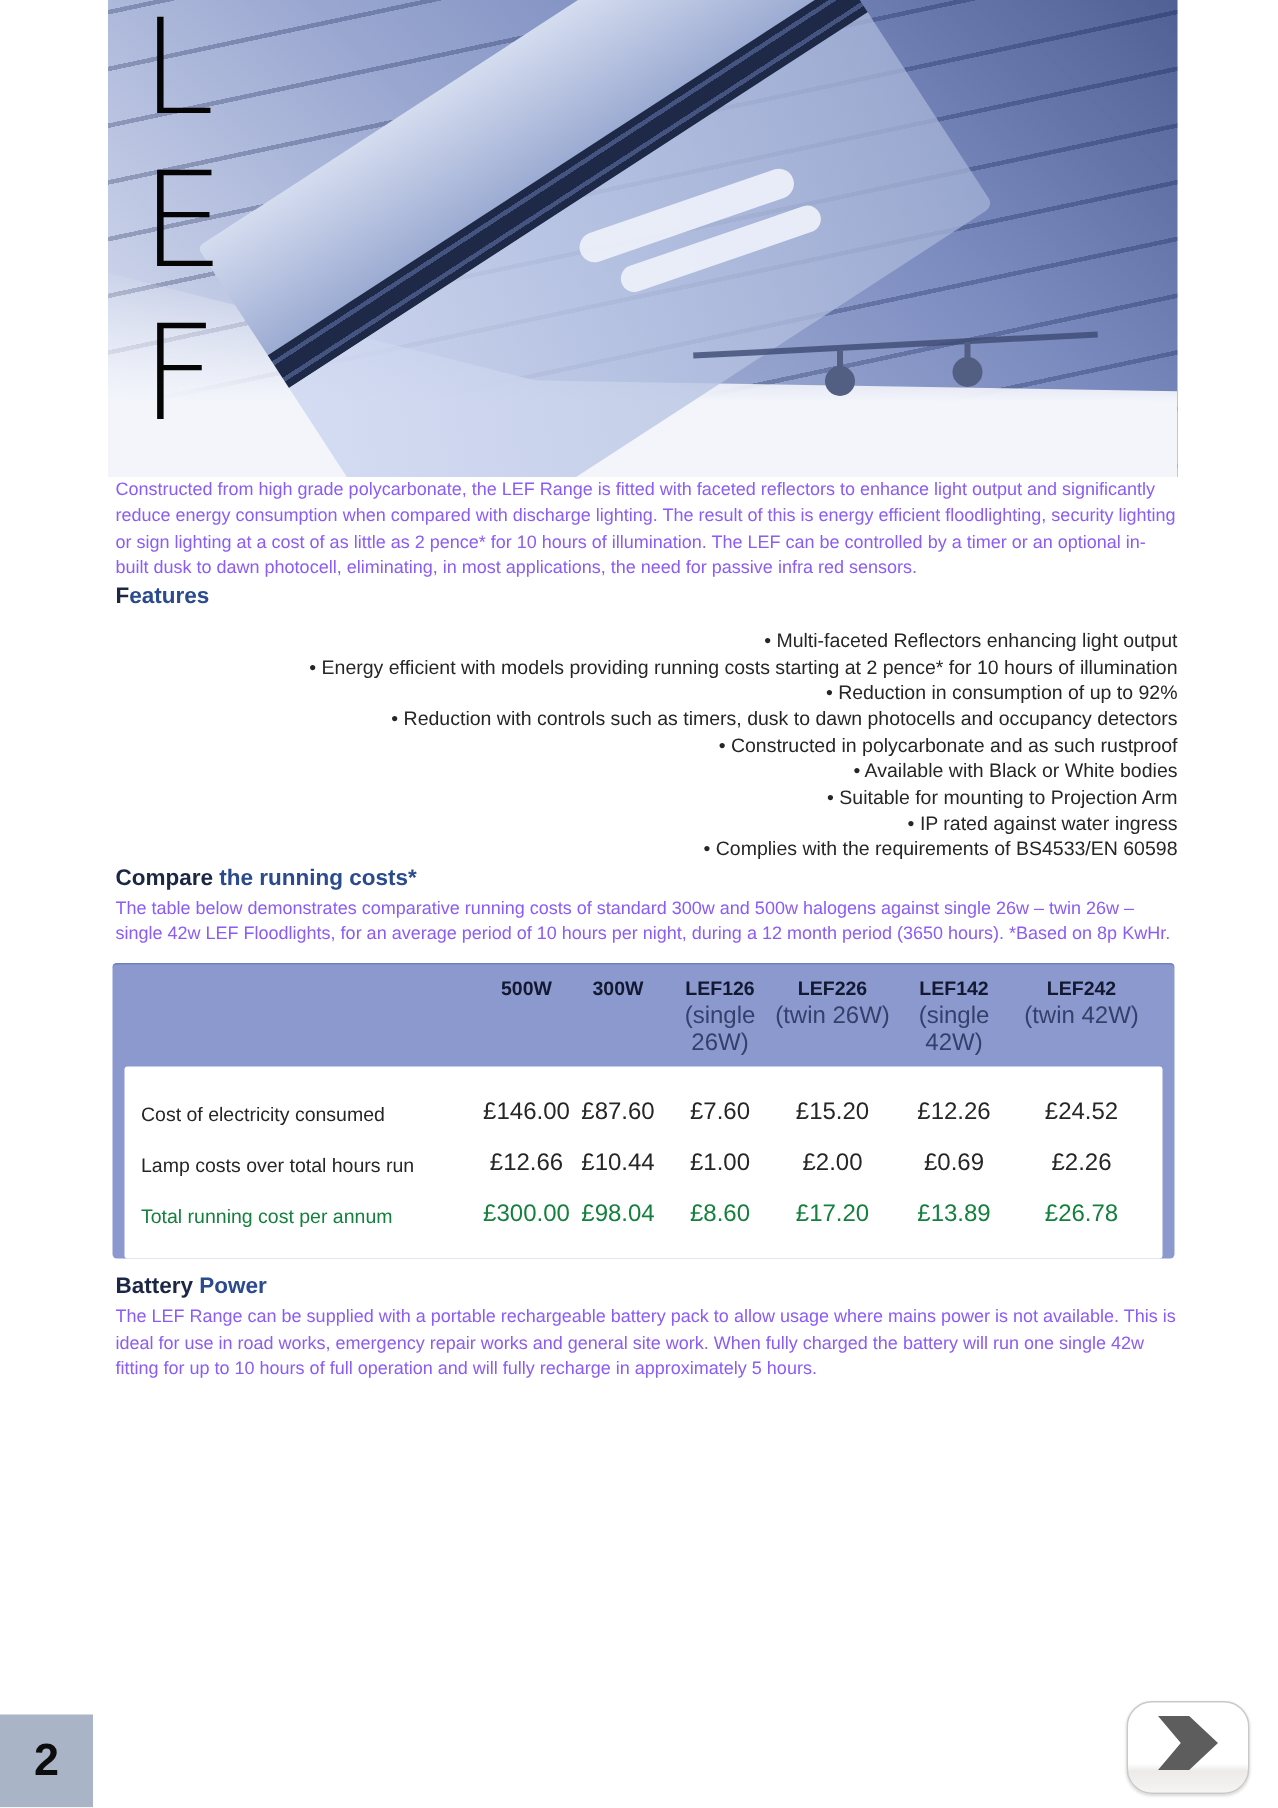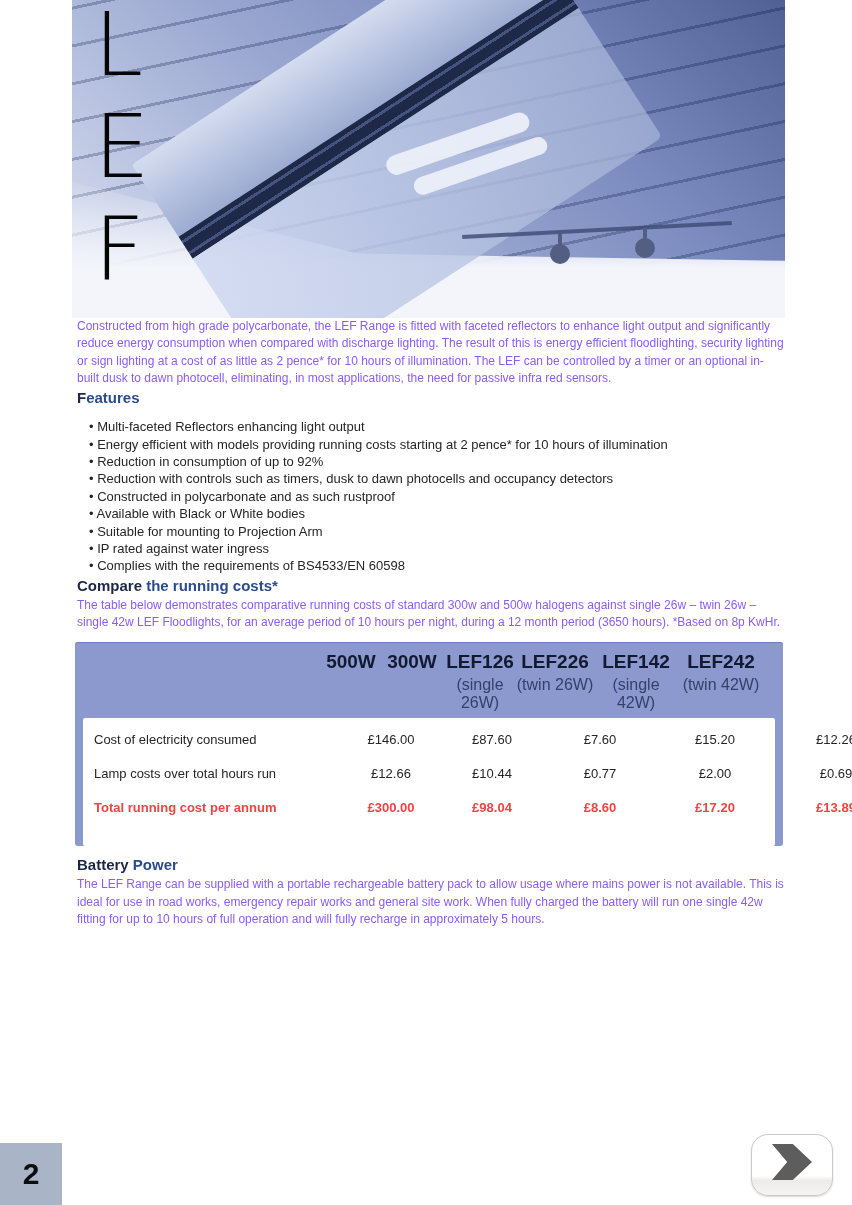--- a/index.html
+++ b/index.html
@@ -33,47 +33,47 @@
   .hero-letters div{height:102px;}
 
   
   .content{margin-left:77px;width:708px;}
   p.body{font-size:12px;line-height:17.3px;margin:0;color:#8b5cf6;}
   .intro{margin-top:27px;}
   h2.heading{font-size:15px;line-height:22px;margin:0;font-weight:bold;}
   .h-dark{color:#1b2745;}
   .h-blue{color:#2b4b8f;}
   .features-h{margin-top:26px;margin-left:2px;}
-  ul.features{list-style:none;margin:9px 0 0 12px;padding:0;font-size:13px;line-height:17.4px;}
+  ul.features{list-style:none;margin:9px 0 0 0;padding:0;font-size:13px;line-height:17.4px;text-align:right;}
   ul.features li::before{content:"• ";}
   .compare-h{margin-top:19px;}
   .compare-p{margin-top:9px;}
   .battery-h{margin-top:33px;}
   .battery-p{margin-top:9px;}
 
   
   .cost-table{margin:11px 0 0 75px;width:708px;background:#8b99cf;border-radius:3px;
               box-shadow:0 1px 0 #7080bb inset;}
   .trow{display:flex;align-items:flex-start;}
   .thead{padding:9px 0 6px 19px;}
   .tcol,.tval{text-align:center;}
   .trow > :nth-child(1){width:228px;flex:0 0 auto;}
   .trow > :nth-child(2){width:58px;flex:0 0 auto;}
   .trow > :nth-child(3){width:64px;flex:0 0 auto;}
   .trow > :nth-child(4){width:72px;flex:0 0 auto;}
   .trow > :nth-child(5){width:78px;flex:0 0 auto;}
   .trow > :nth-child(6){width:84px;flex:0 0 auto;}
   .trow > :nth-child(7){width:86px;flex:0 0 auto;}
-  .tcol-label{font-weight:bold;font-size:19px;color:#121930;}
+  .tcol-label{font-weight:bold;font-size:13px;color:#121930;}
   .tcol-sub{font-size:16px;color:#35406a;margin-top:3px;min-height:13px;}
   .tbody{margin:0 8px 8px 8px;background:#ffffff;border-radius:2px;padding:14px 0 12px 11px;}
-  .tbody .trow{height:34px;gap:40px;}
+  .tbody .trow{height:34px;align-items:center;}
   .tlabel{font-size:13px;color:#262626;text-align:left;}
-  .tval{font-size:13px;color:#262626;}
-  .trow.bold .tlabel,.trow.bold .tval{font-weight:bold;color:#ef4444;}
+  .tval{font-size:16px;color:#262626;}
+  .trow.bold .tlabel,.trow.bold .tval{font-weight:normal;color:#15803d;}
 
   
   .page-tab{position:absolute;left:0;bottom:0;width:62px;height:62px;background:#a9b4c7;
             display:flex;align-items:center;justify-content:center;}
   .page-tab span{font-weight:bold;font-size:30px;color:#0d0d0d;}
   .next-btn{position:absolute;right:19px;bottom:9px;width:82px;height:62px;border:1px solid #c9c9c9;
             border-radius:17px;background:linear-gradient(to bottom,#ffffff 68%,#edebe9 76%,#f6f4f2 100%);
             box-shadow:0 1px 2px rgba(0,0,0,0.15);cursor:pointer;display:flex;align-items:center;justify-content:center;padding:0;}
   .chevron{width:40px;height:36px;background:#5d5d5d;margin-top:-6px;
            clip-path:polygon(0 0,52% 0,100% 50%,52% 100%,0 100%,38% 50%);}
@@ -159,21 +159,21 @@
           <div class="tval">£87.60</div>
           <div class="tval">£7.60</div>
           <div class="tval">£15.20</div>
           <div class="tval">£12.26</div>
           <div class="tval">£24.52</div>
         </div>
         <div class="trow">
           <div class="tlabel">Lamp costs over total hours run</div>
           <div class="tval">£12.66</div>
           <div class="tval">£10.44</div>
-          <div class="tval">£0.77</div>
+          <div class="tval">£1.00</div>
           <div class="tval">£2.00</div>
           <div class="tval">£0.69</div>
           <div class="tval">£2.26</div>
         </div>
         <div class="trow bold">
           <div class="tlabel">Total running cost per annum</div>
           <div class="tval">£300.00</div>
           <div class="tval">£98.04</div>
           <div class="tval">£8.60</div>
           <div class="tval">£17.20</div>

